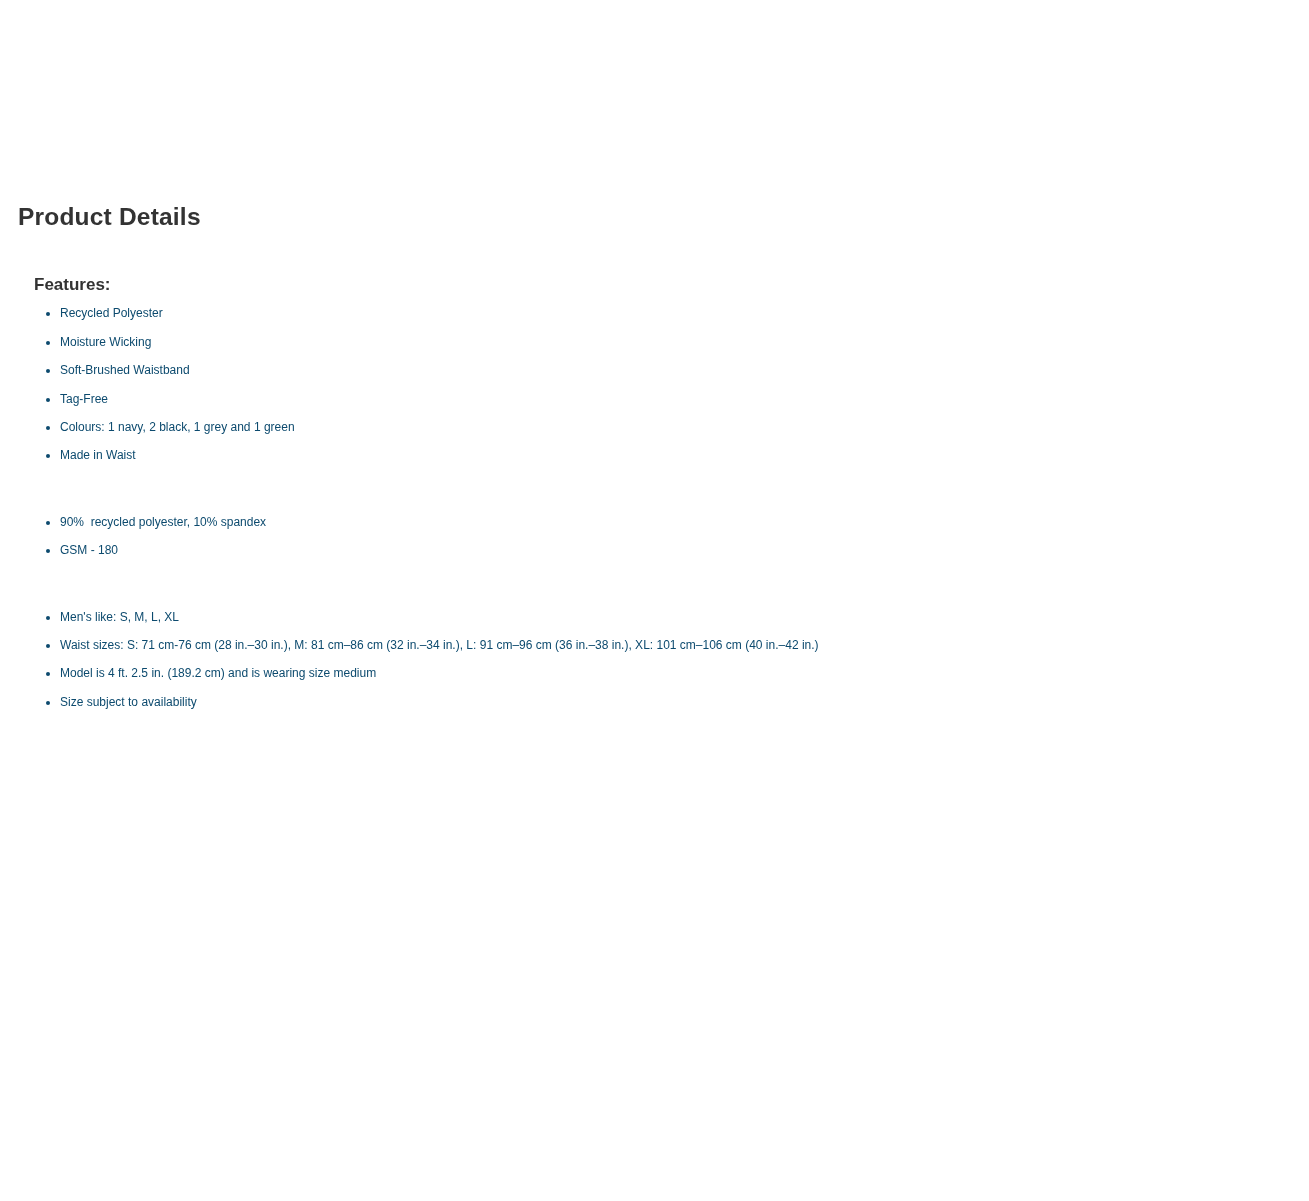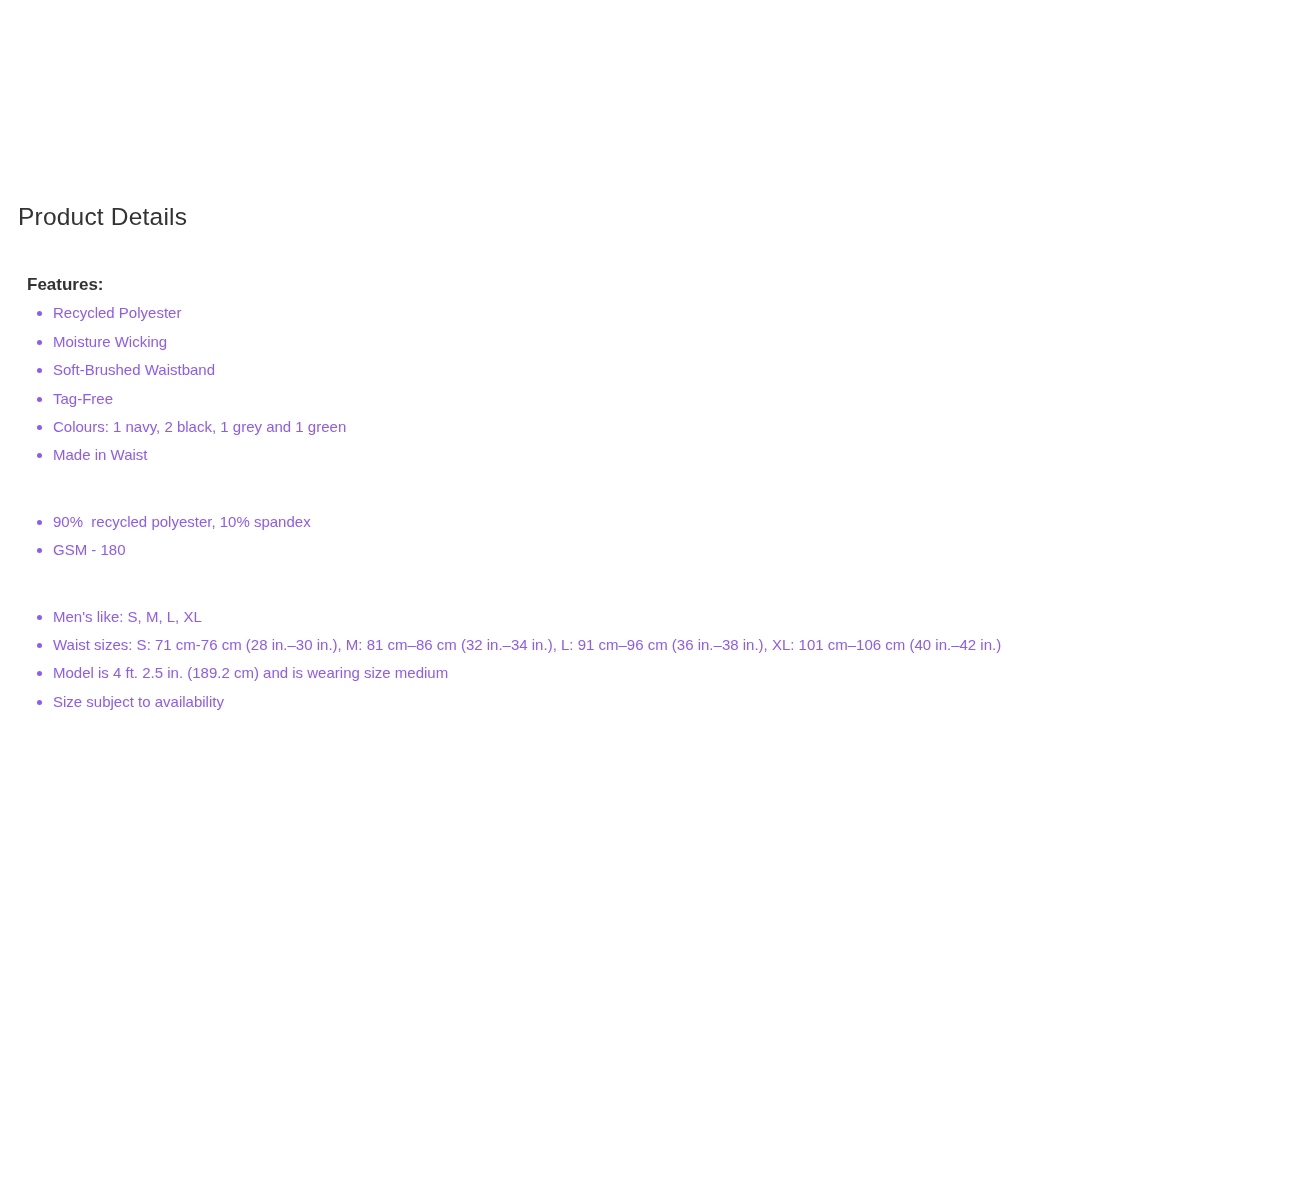--- a/index.html
+++ b/index.html
@@ -15,44 +15,44 @@
     color: #333333;
   }
   .content {
     padding: 203px 0 0 18px;
     box-sizing: border-box;
   }
   h2.page-title {
     margin: 0 16px 40px 0;
     font-size: 24.5px;
     line-height: 28px;
-    font-weight: normal;
+    font-weight: bold;
     color: #333333;
     letter-spacing: 0.2px;
   }
   .spec-section {
-    margin: 9px;
+    margin: 16px;
     padding: 0;
   }
   .section-title {
     margin: 0;
     font-size: 17px;
     line-height: 28.4px;
     font-weight: bold;
     color: #333333;
   }
   ul.bullet-list {
     margin: 0 0 38px 0;
     padding: 0 0 0 26px;
     list-style: disc outside;
   }
   ul.bullet-list li {
-    font-size: 15px;
+    font-size: 12px;
     line-height: 28.4px;
-    color: #8b5cf6;
+    color: #0c4a6e;
     white-space: pre; 
   }
 </style>
 </head>
 <body>
 
 <div class="content">
   <h2 class="page-title">Product Details</h2>
   <div id="sections">
   <section class="spec-section">

